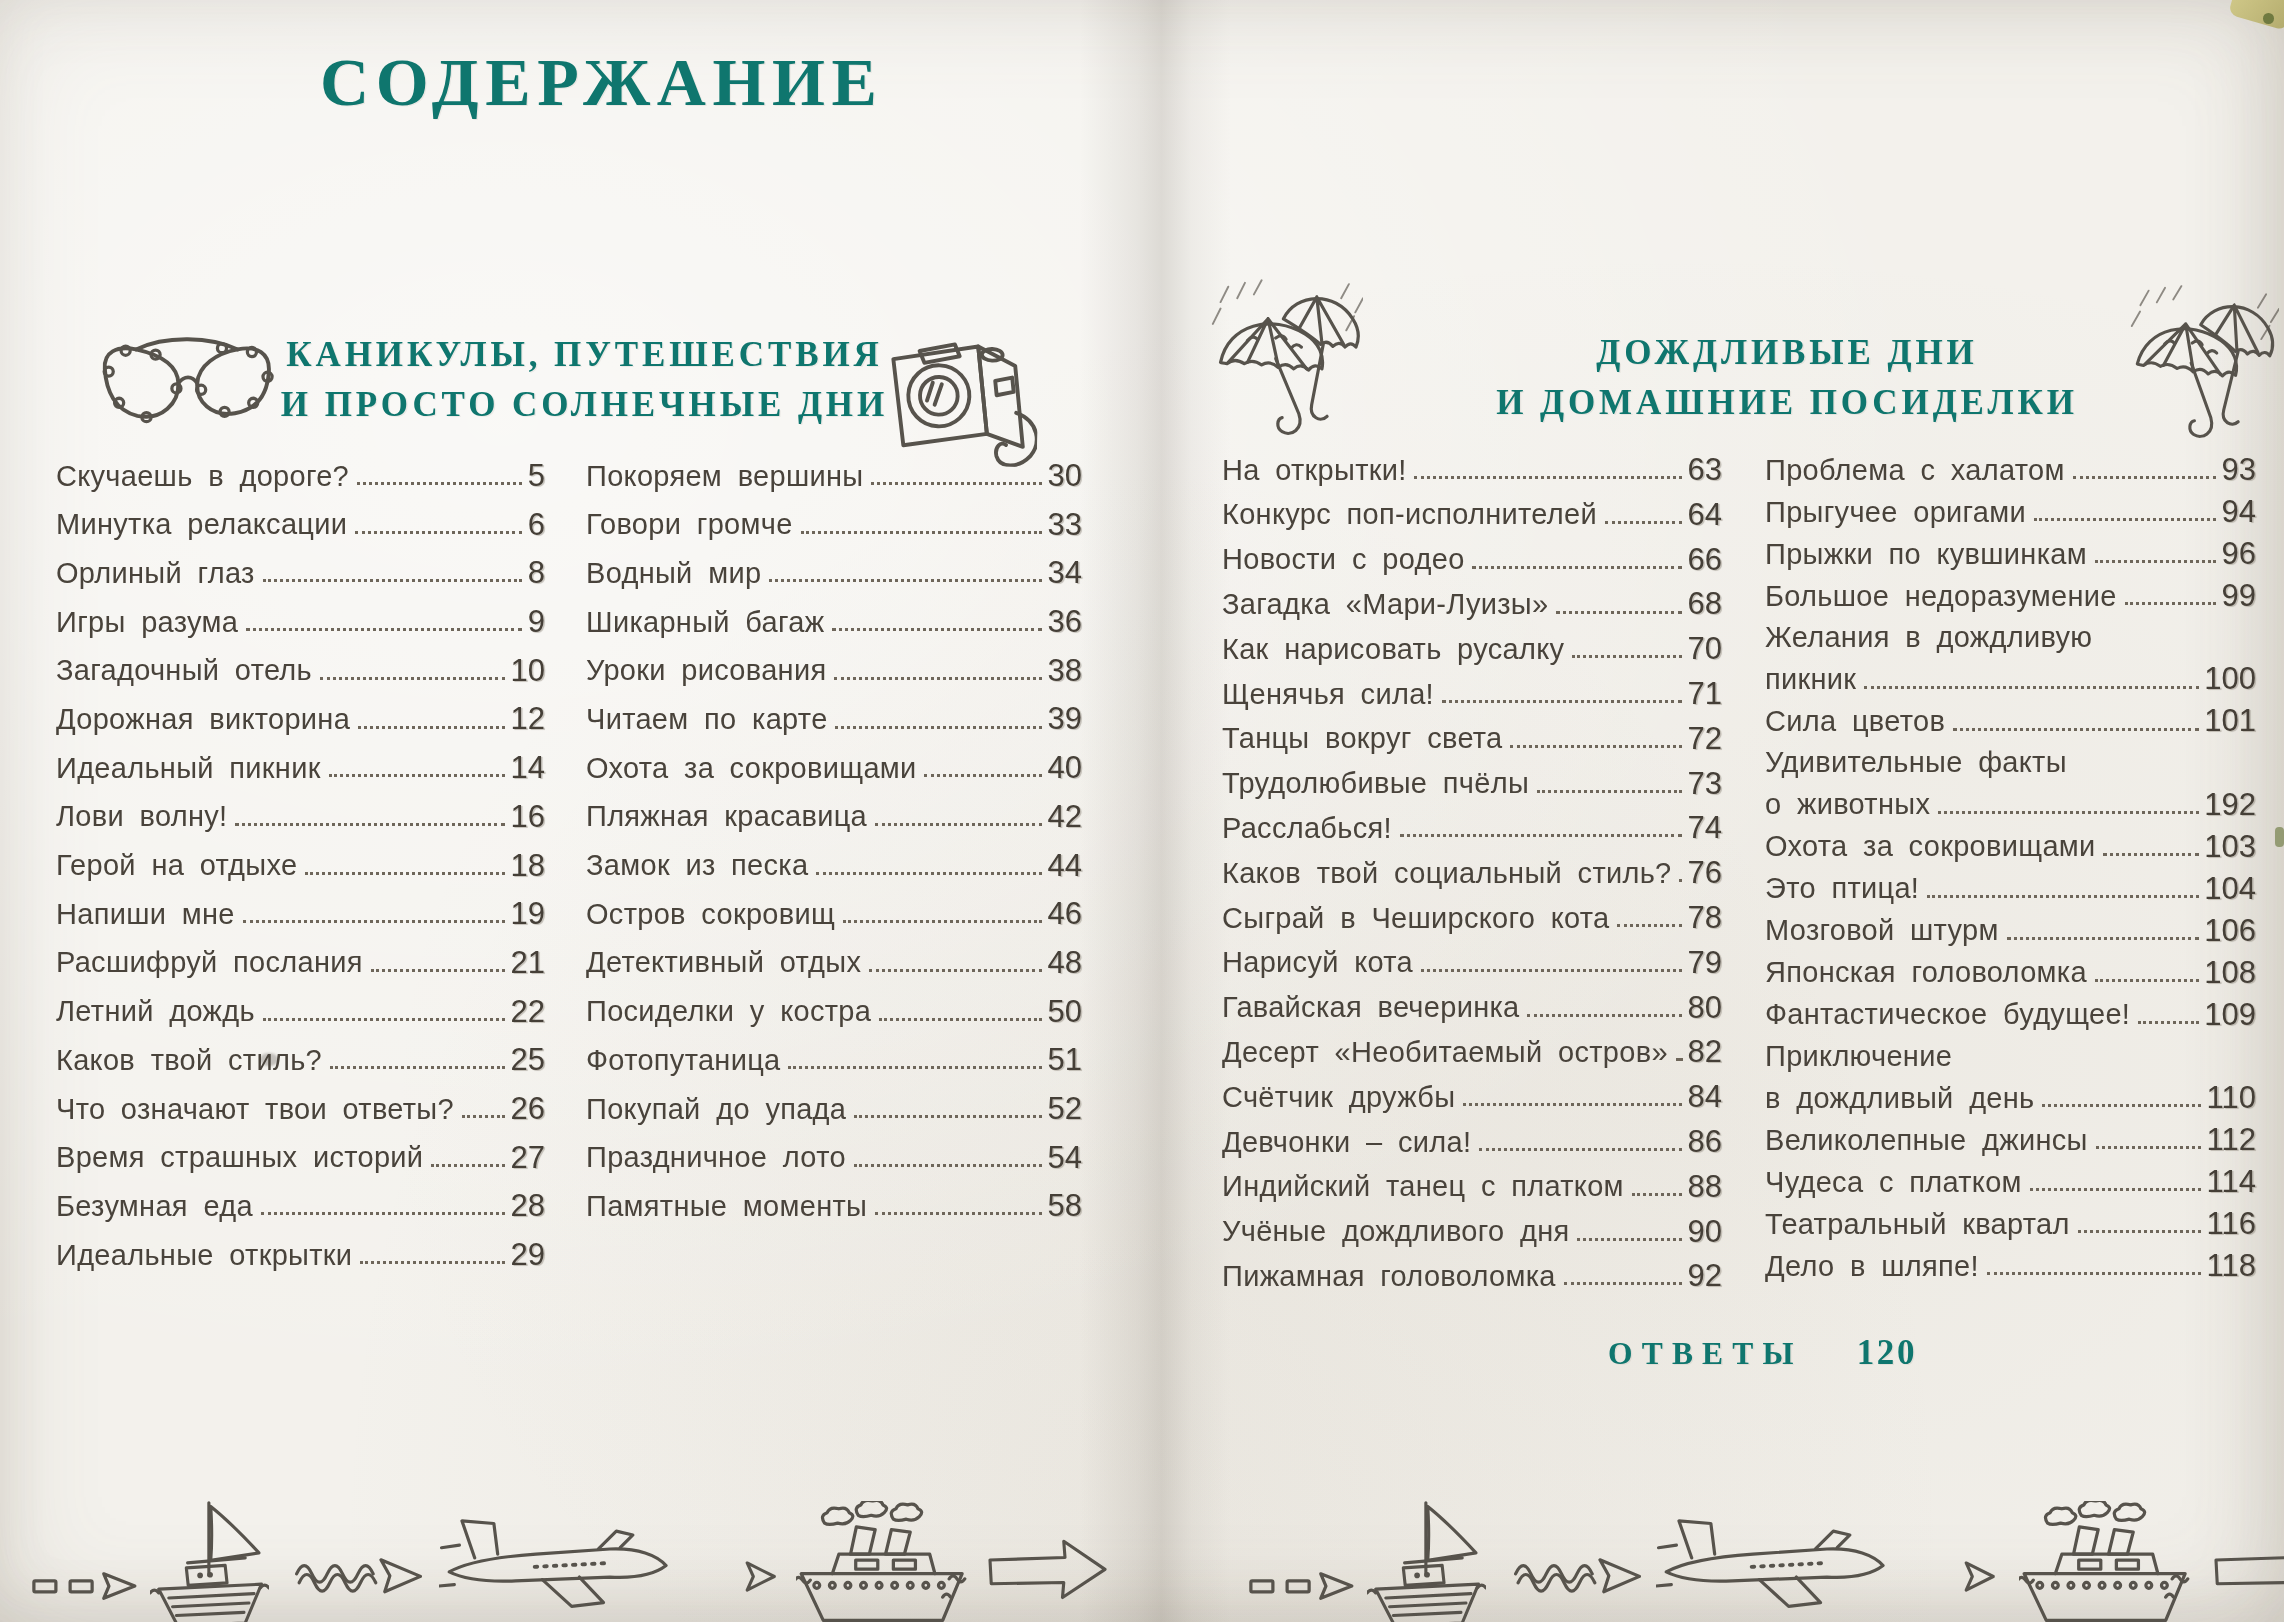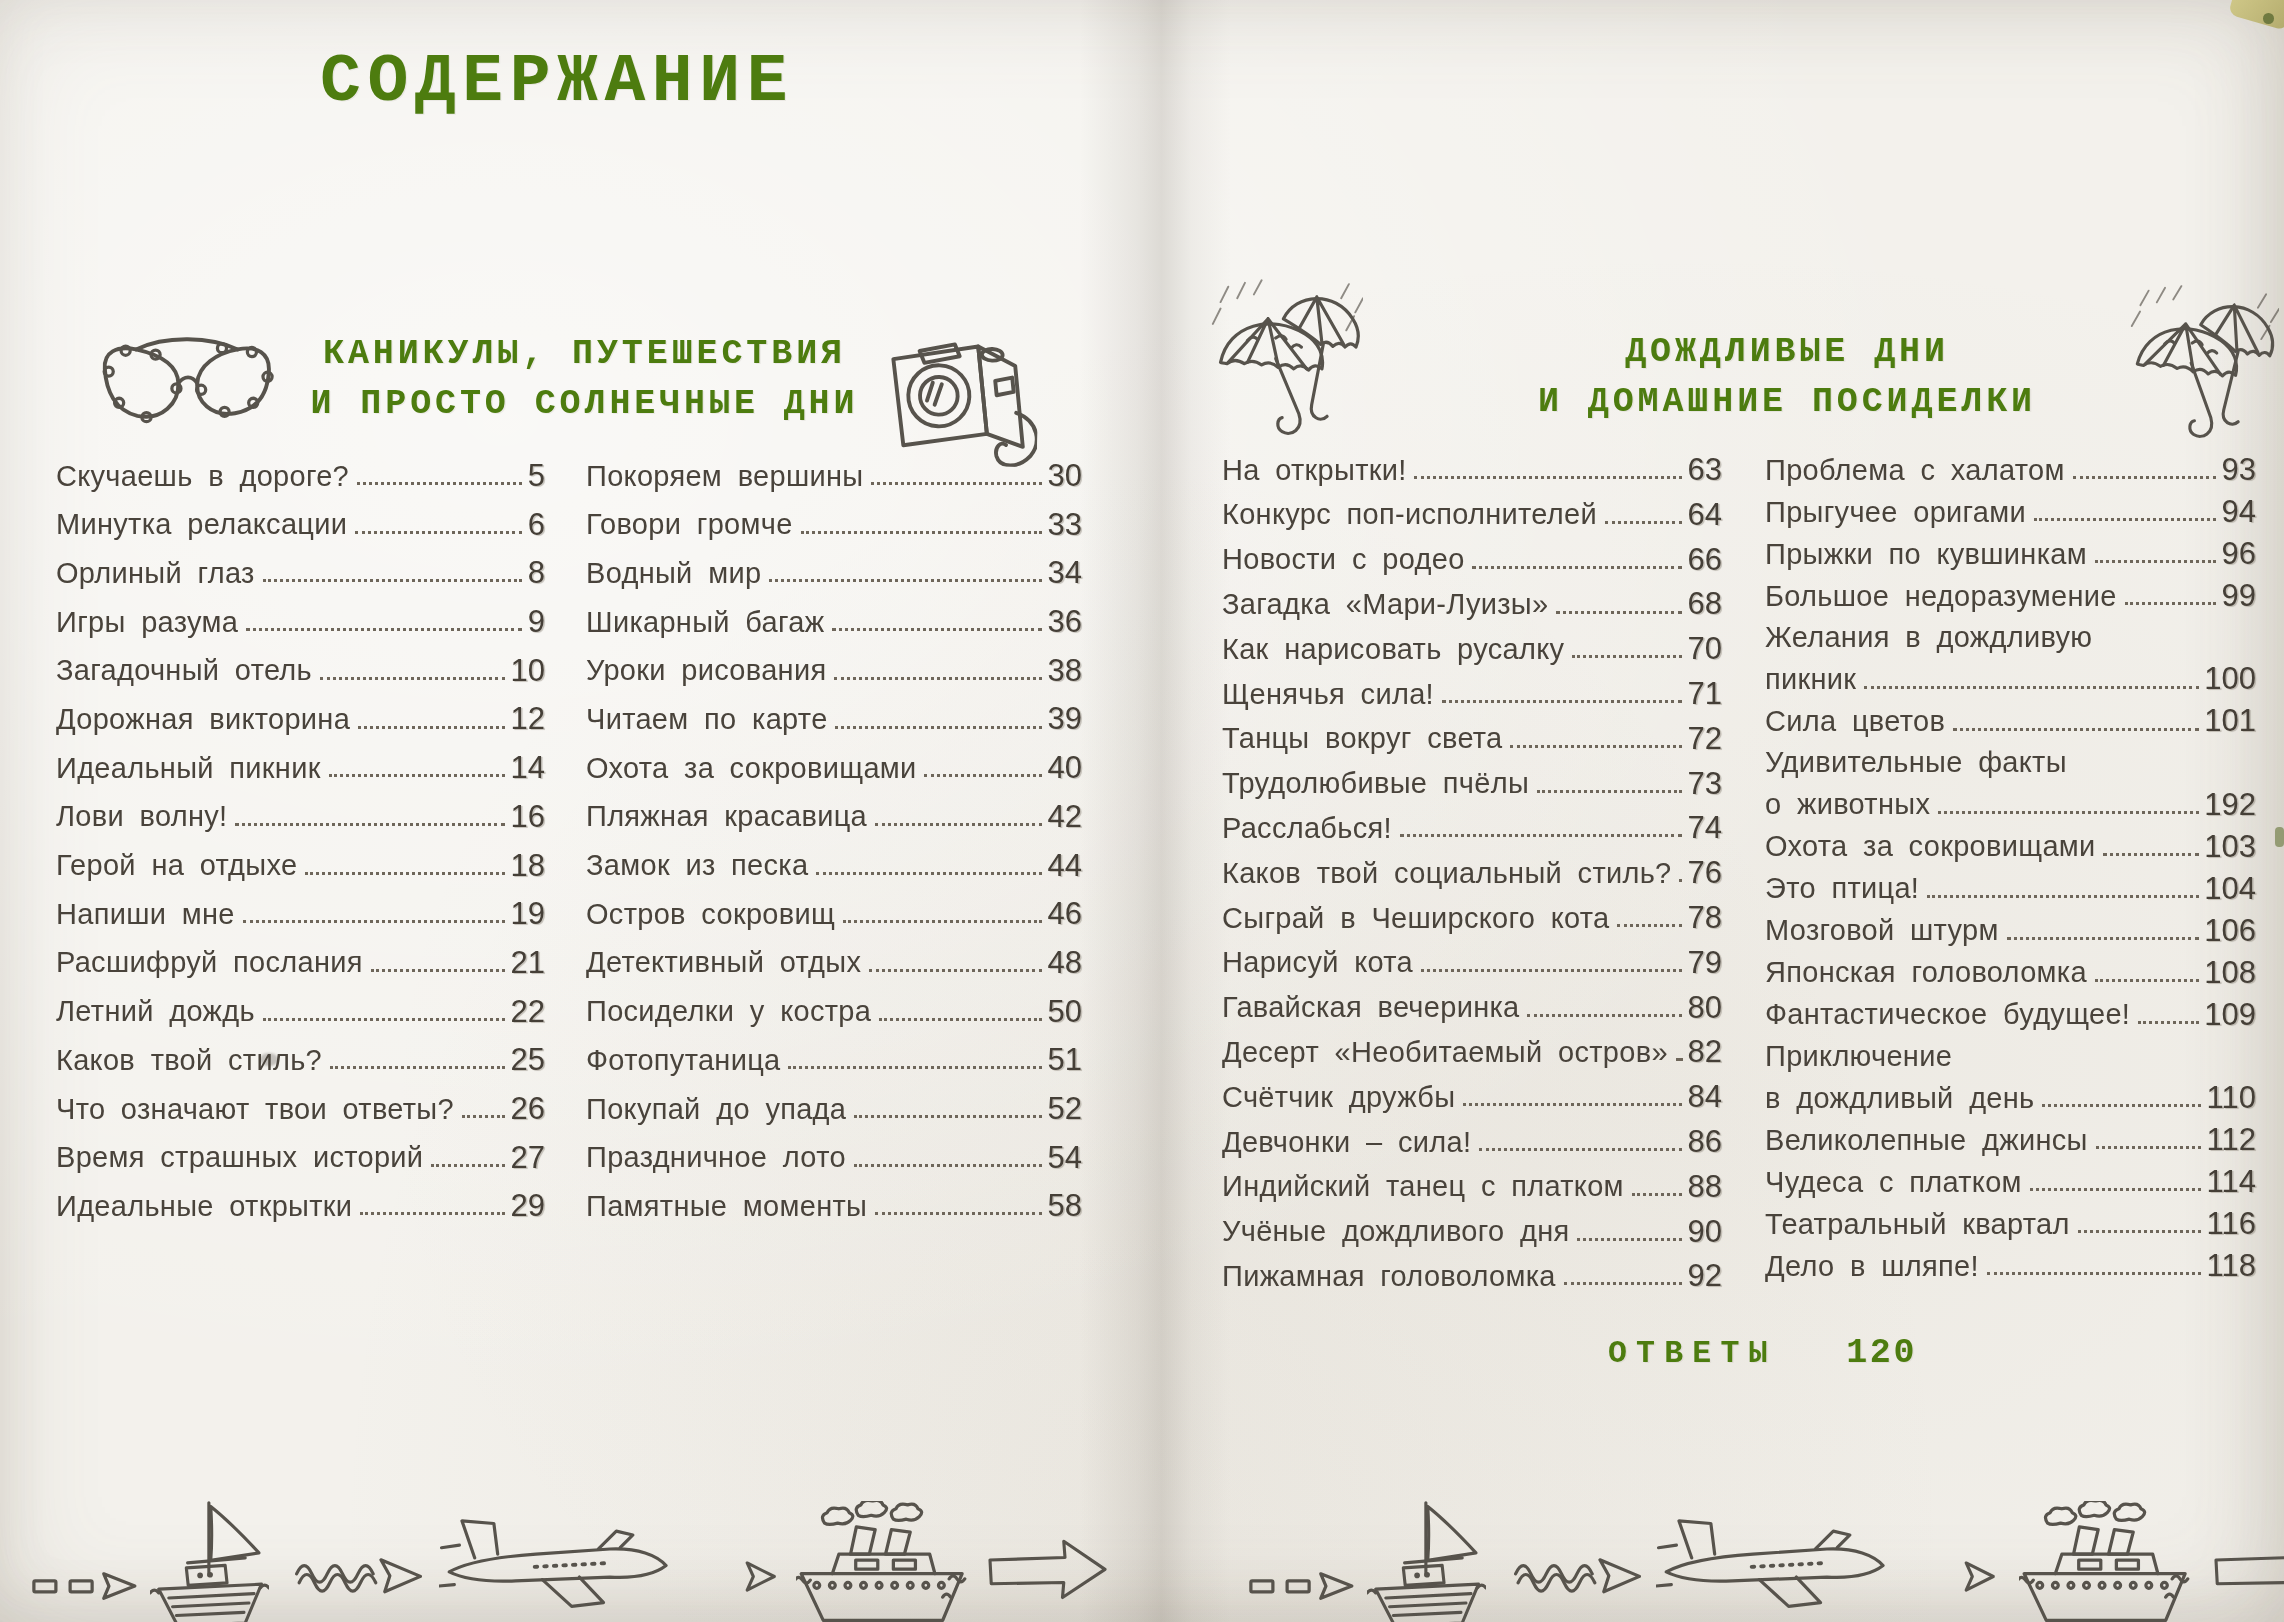--- a/index.html
+++ b/index.html
@@ -10,21 +10,21 @@
   #spread::before{content:"";position:absolute;inset:0;pointer-events:none;
     background:
       radial-gradient(ellipse at 22% 26%, rgba(255,255,255,.55), transparent 58%),
       radial-gradient(ellipse at 74% 68%, rgba(182,170,148,.10), transparent 55%),
       radial-gradient(ellipse at 50% 96%, rgba(170,158,138,.10), transparent 50%);}
   .abs{position:absolute;}
   
   #gutter{left:1080px;top:0;width:151px;height:100%;pointer-events:none;
     background:linear-gradient(90deg, rgba(95,85,72,0) 0%, rgba(95,85,72,.10) 38%, rgba(95,85,72,.17) 54%, rgba(95,85,72,.06) 74%, rgba(95,85,72,0) 100%);}
   
-  .hand{font-family:Liberation Mono, monospace;font-weight:700;color:#4d7c0f;text-shadow:1.3px 1.3px 0 rgba(70,58,45,.07);}
+  .hand{font-family:Liberation Serif, serif;font-weight:700;color:#0f766e;text-shadow:1.3px 1.3px 0 rgba(70,58,45,.07);}
   #main-title{left:320px;top:43px;font-size:68px;letter-spacing:6.6px;white-space:nowrap;}
   .section-title{font-size:35px;line-height:1.42;letter-spacing:3.9px;text-align:center;white-space:nowrap;}
   #left-section-title{left:276px;top:330px;width:617px;}
   #right-section-title{left:1485px;top:328px;width:604px;}
   
   .toc-col{position:absolute;display:flex;flex-direction:column;}
   #left-col1{left:56px;top:460px;width:489px;}
   #left-col2{left:586px;top:460px;width:496px;}
   #right-col1{left:1222px;top:454px;width:500px;}
   #right-col2{left:1765px;top:454px;width:491px;}
@@ -290,20 +290,25 @@
         <span class="toc-dots"></span>
         <span class="toc-page">26</span>
       </div>
 
       <div class="toc-row">
         <span class="toc-label">Время страшных историй</span>
         <span class="toc-dots"></span>
         <span class="toc-page">27</span>
       </div>
 
+      <div class="toc-row">
+        <span class="toc-label">Безумная еда</span>
+        <span class="toc-dots"></span>
+        <span class="toc-page">28</span>
+      </div>
 
       <div class="toc-row">
         <span class="toc-label">Идеальные открытки</span>
         <span class="toc-dots"></span>
         <span class="toc-page">29</span>
       </div>
     </div>
   <div id="left-col2" class="toc-col pitch-l">
 
       <div class="toc-row">

